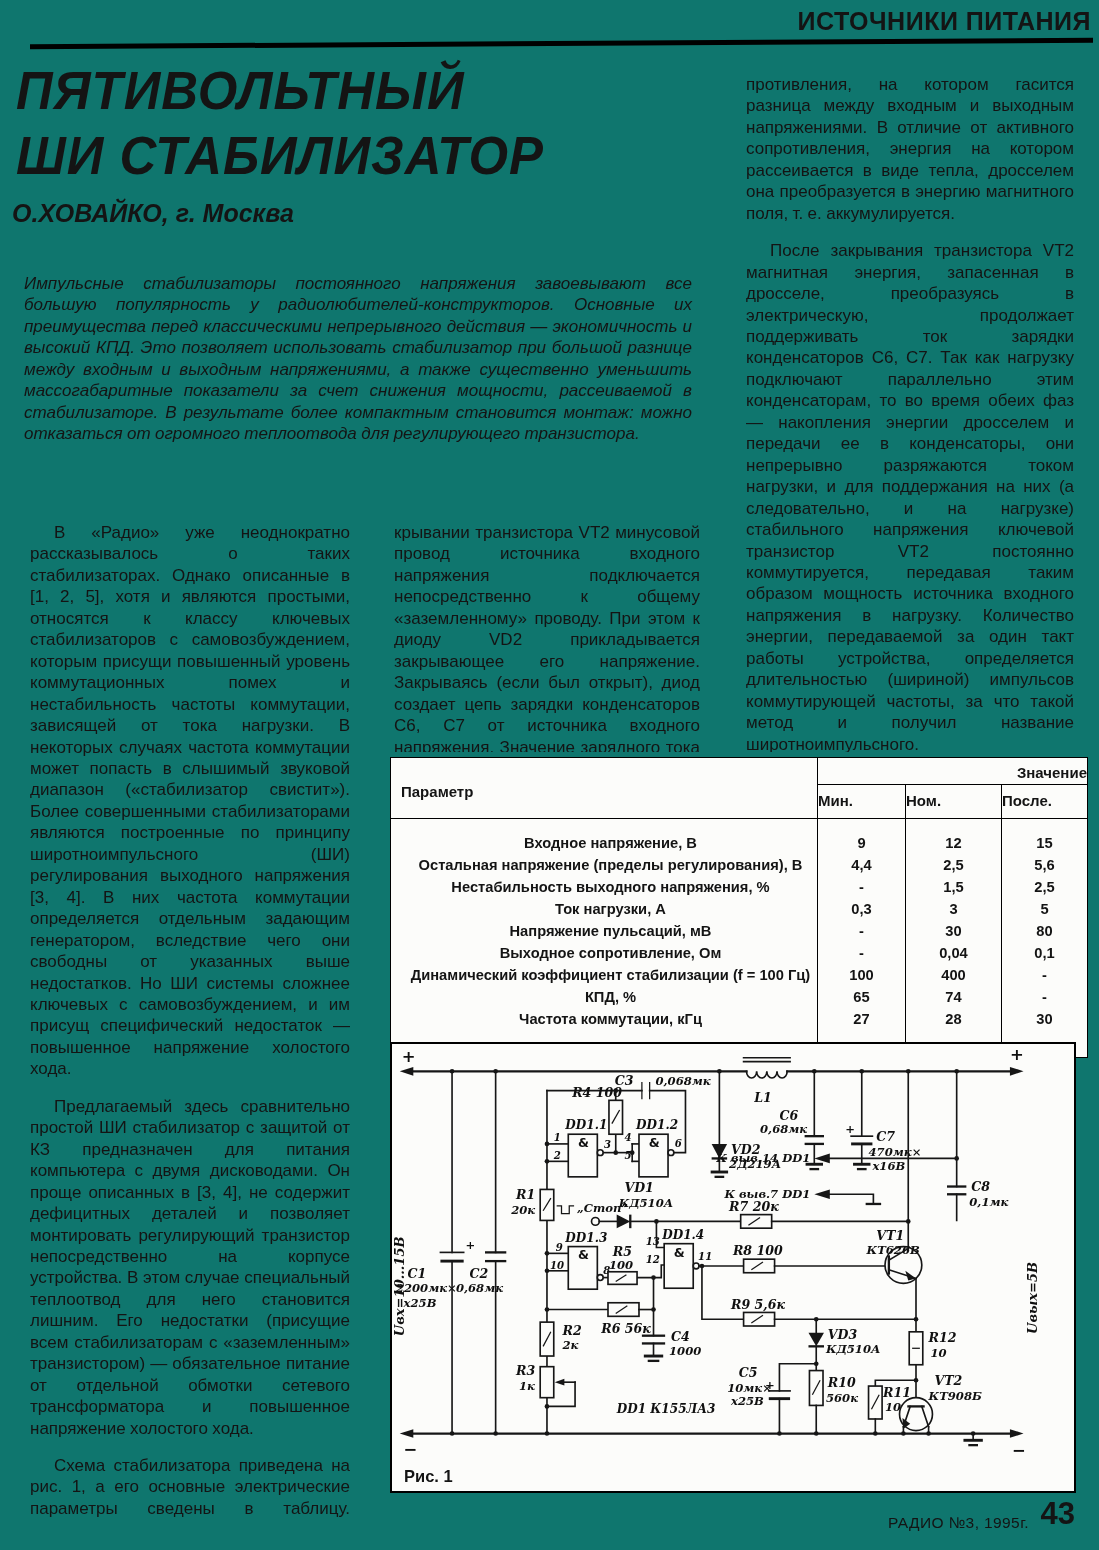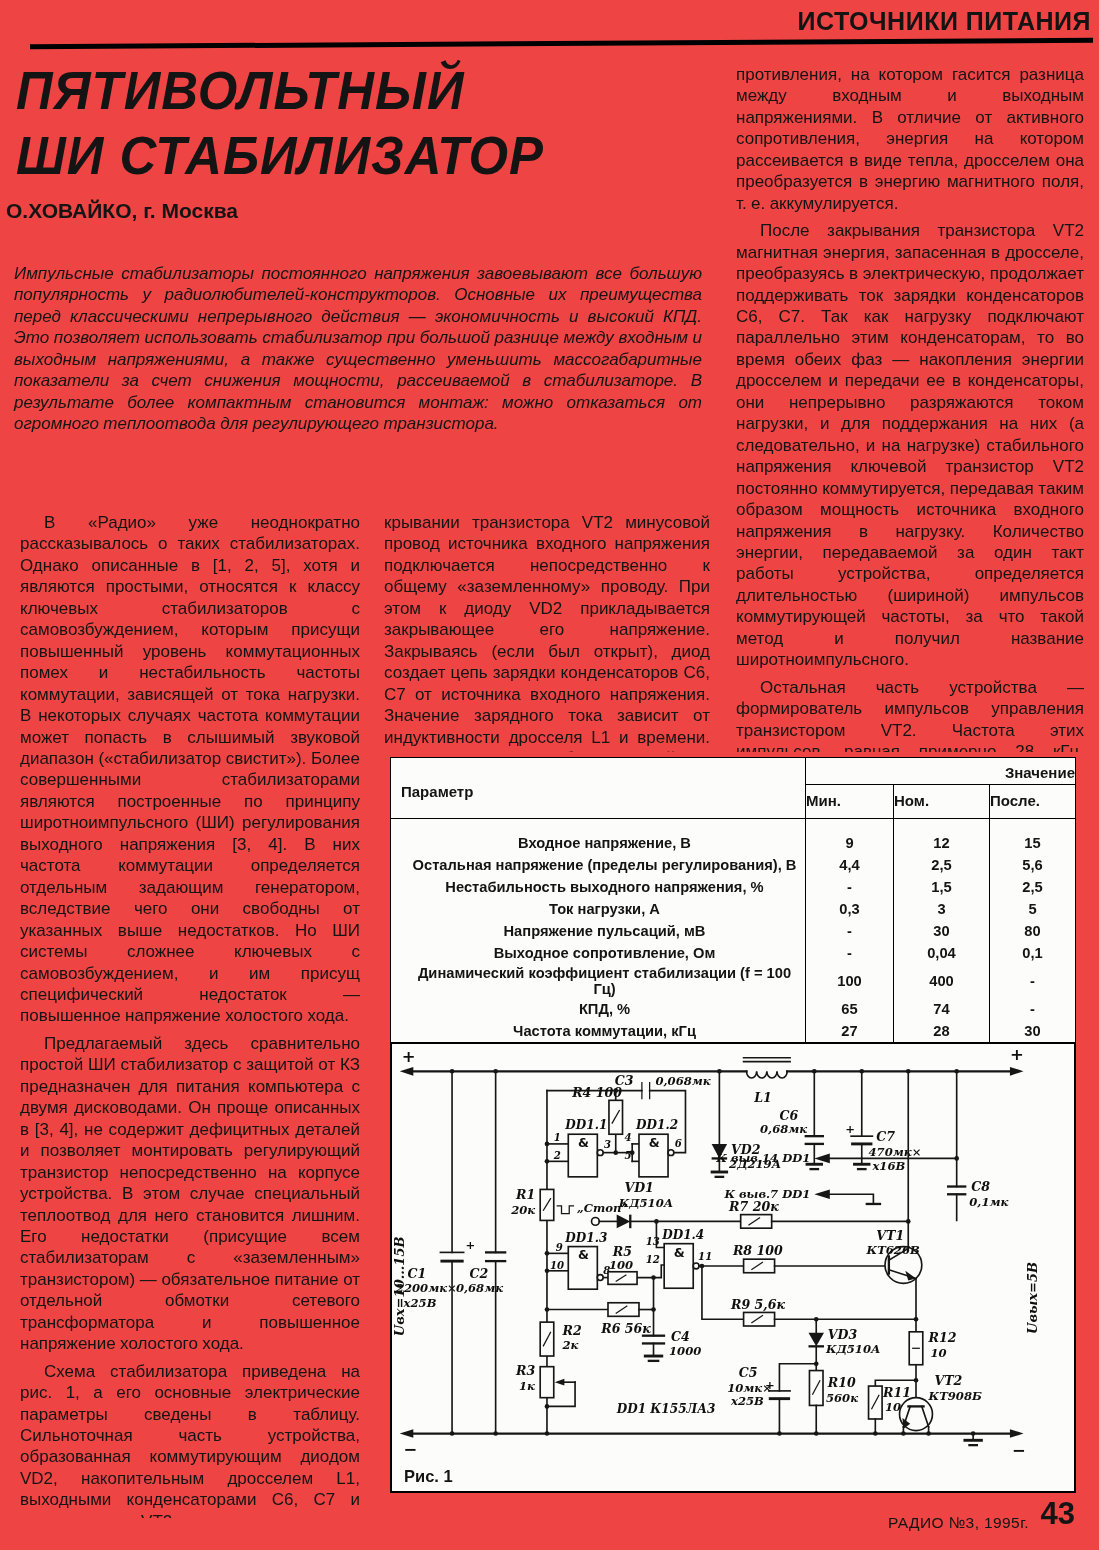--- a/index.html
+++ b/index.html
@@ -1,36 +1,36 @@
 <!DOCTYPE html>
 <html><head>
 <meta charset="utf-8">
 <style>
   html,body{margin:0;padding:0;background:#e8e8e4}
-  .page{position:relative;width:1099px;height:1550px;background:#ef4444;overflow:hidden;
+  .page{position:relative;width:1099px;height:1550px;background:#0f766e;overflow:hidden;
         font-family:"Liberation Sans",sans-serif;color:#141414;margin:0 auto}
   .hdr-section{position:absolute;top:7px;right:8px;font-size:25px;font-weight:bold;letter-spacing:.5px}
   .hdr-rule{position:absolute;left:30px;top:41px;width:1063px;height:5px;background:#000;transform:rotate(-.35deg)}
   .title{position:absolute;left:16px;top:58px;font-style:italic;font-weight:bold;font-size:53px;line-height:65px;
          transform:scaleX(.96);transform-origin:left top;white-space:nowrap;letter-spacing:1px}
-  .author{position:absolute;left:6px;top:199px;font-weight:bold;font-size:21px}
+  .author{position:absolute;left:12px;top:199px;font-style:italic;font-weight:bold;font-size:25px}
   .lead{position:absolute;left:8px;top:257px;width:700px;font-style:italic;font-size:20.5px;line-height:26.8px;text-align:justify}
   .bodycol{position:absolute;font-size:17px;line-height:21.45px;text-align:justify;overflow:hidden;word-spacing:-.3px}
-  .bodycol p{margin:6px;text-indent:24px}
+  .bodycol p{margin:16px;text-indent:24px}
   .bodycol p.noindent{text-indent:0}
   #col1{left:14px;top:506px;width:352px;height:1012px}
   #col2{left:378px;top:506px;width:338px;height:246px}
   #col3{left:730px;top:58px;width:360px;height:694px}
 
   .spec-table{position:absolute;left:390px;top:757px;border-collapse:collapse;background:#fcfcfa}
   .spec-table,.spec-table th,.spec-table td{border:0}
   .spec-table{border:1.6px solid #000}
   .spec-table th{font-weight:bold;font-size:15px;padding:0}
   .spec-table thead th{border-bottom:1.6px solid #000}
-  th.param-h{width:400px;text-align:left;padding:12px 4px 6px 10px;vertical-align:middle}
+  th.param-h{width:400px;text-align:left;padding:12px 16px 6px 10px;vertical-align:middle}
   th.value-h{text-align:right;padding:6px 0 3px;border-bottom:1.6px solid #000}
   th.sub{text-align:left;padding:7px 0 9px}
   .bR{border-right:1.6px solid #000 !important}
   .spec-table tbody td{font-size:14.7px;font-weight:bold;height:20px;vertical-align:middle;text-align:center}
   .spec-table tbody td.param{text-align:center;padding-left:14px}
   .spec-table tbody tr:first-child td{padding-top:14px}
   .spec-table tbody tr:last-child td{padding-bottom:28px}
   col.c-param{width:400px}col.c-min{width:88px}col.c-nom{width:96px}col.c-max{width:86px}
 
   .schem{position:absolute;left:390px;top:1042px;width:682px;height:447px;border:2.2px solid #000;background:#fcfcfa}

